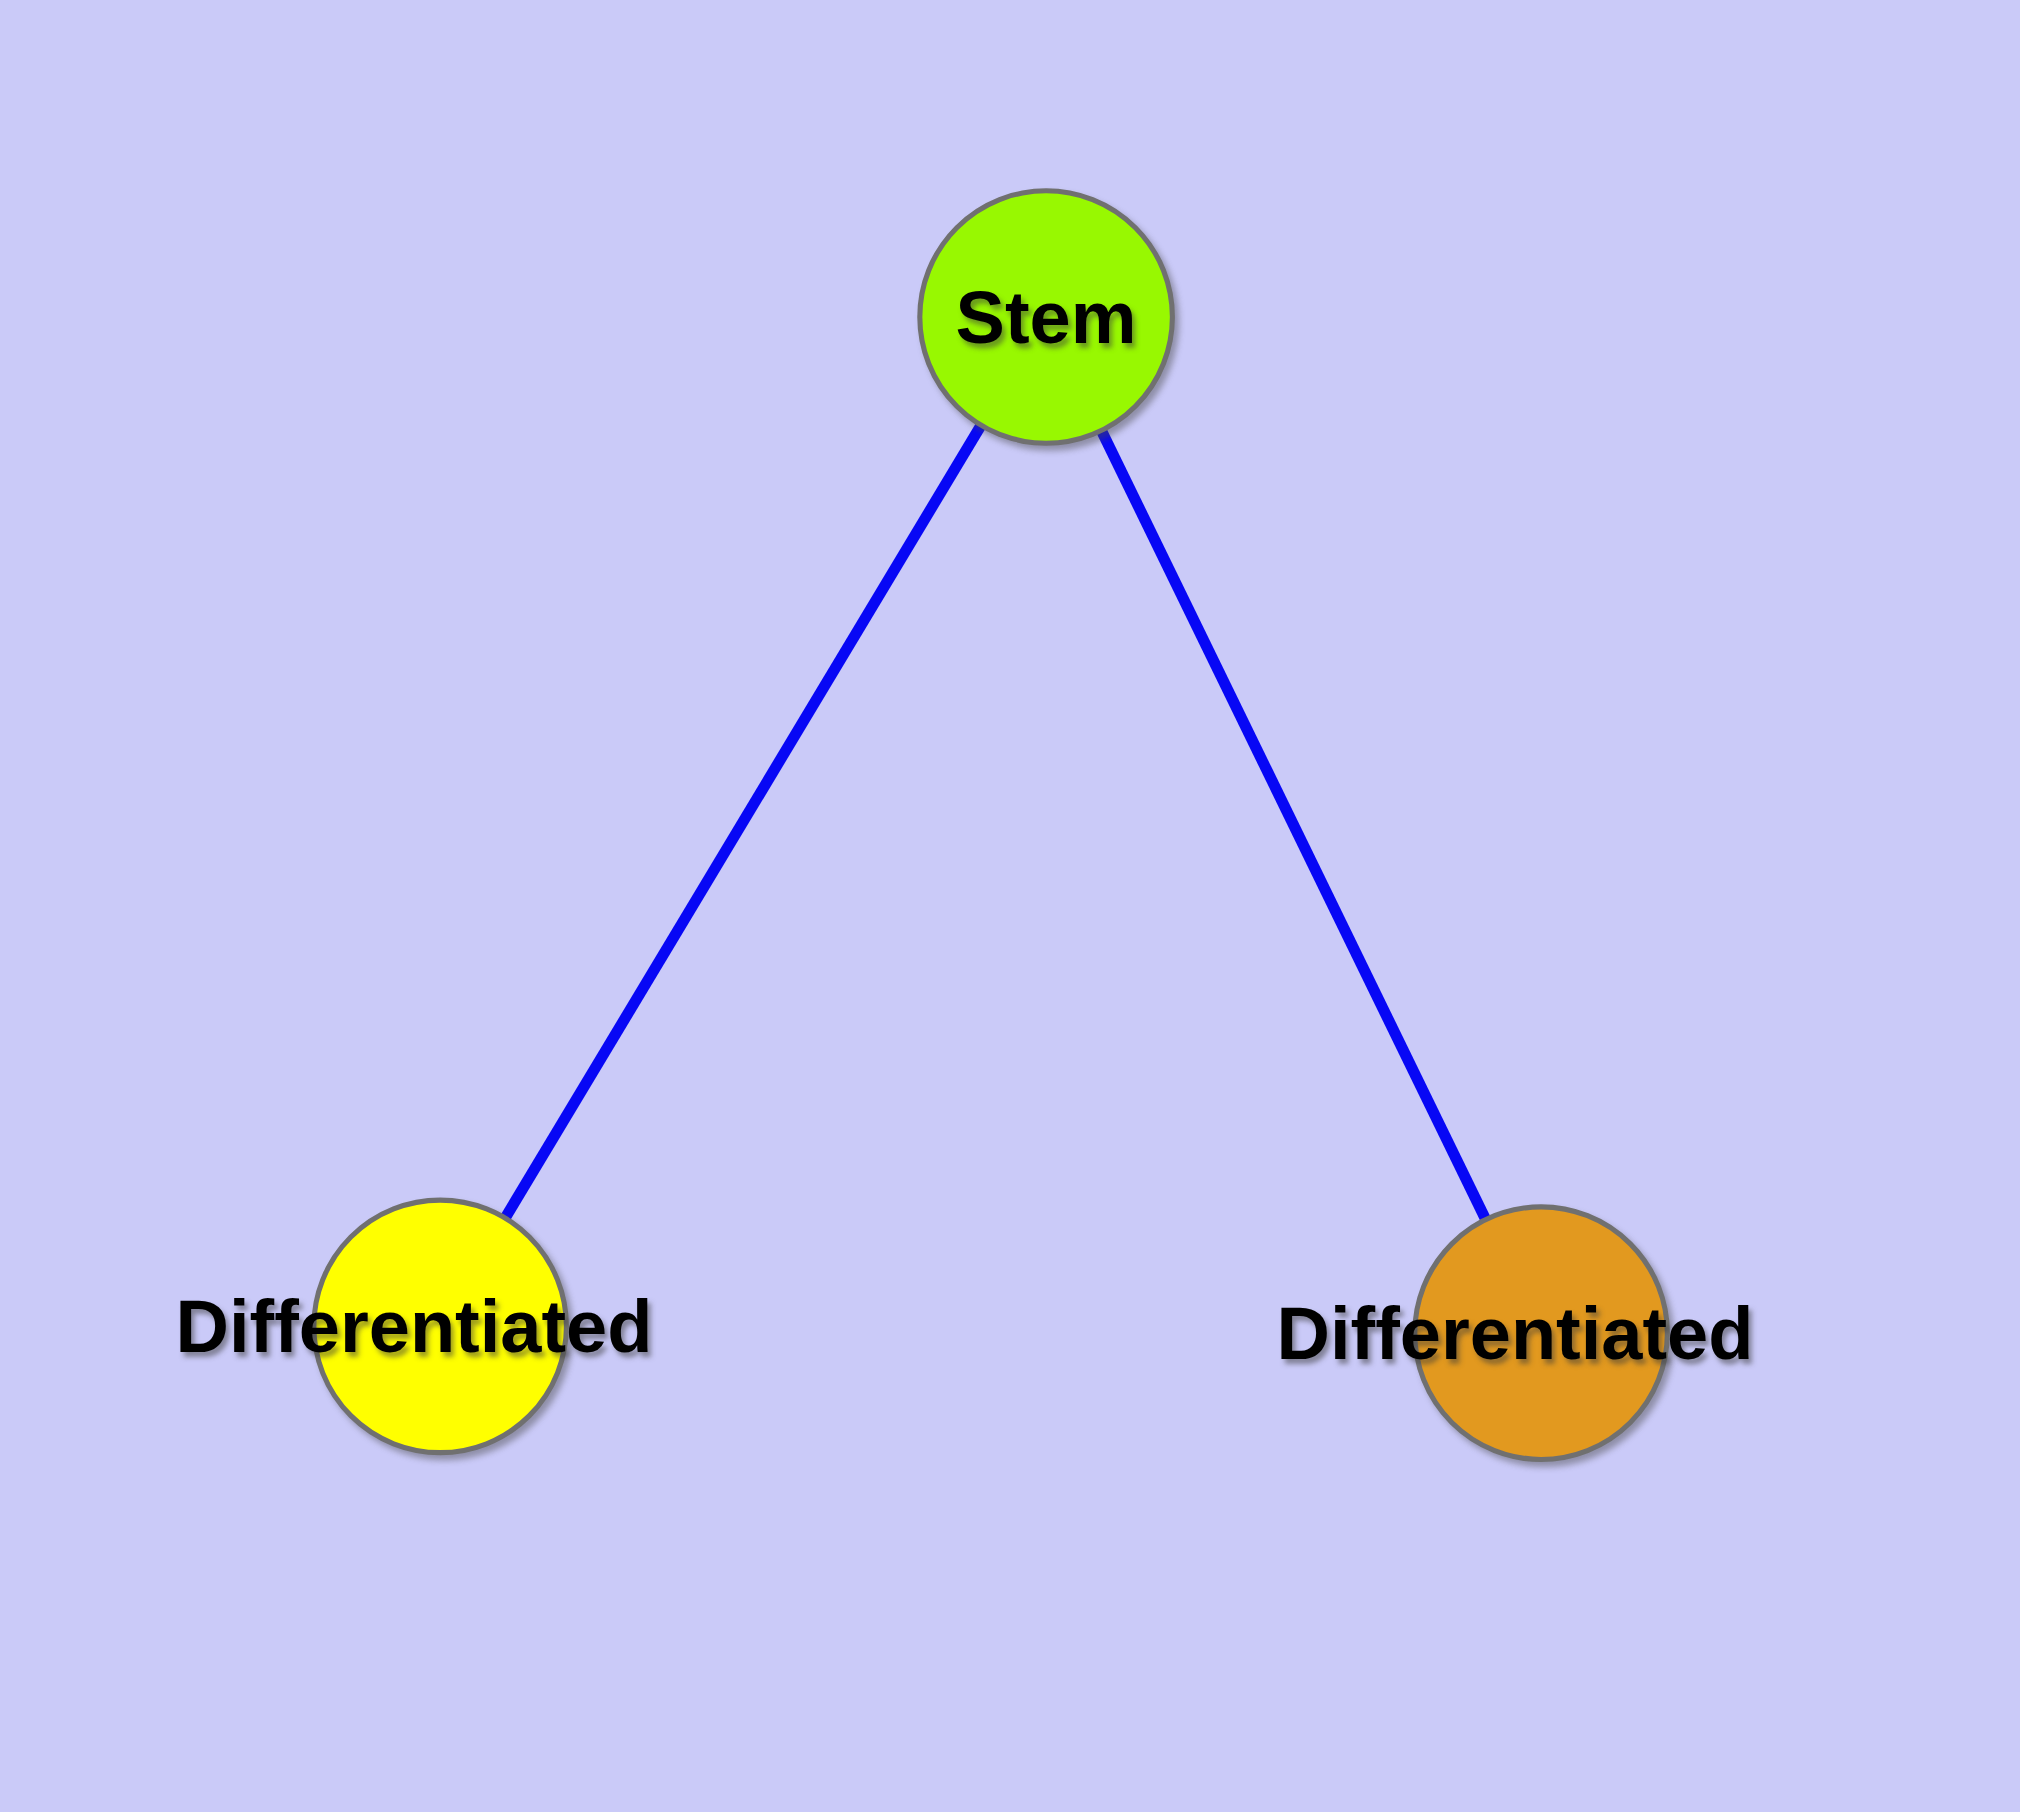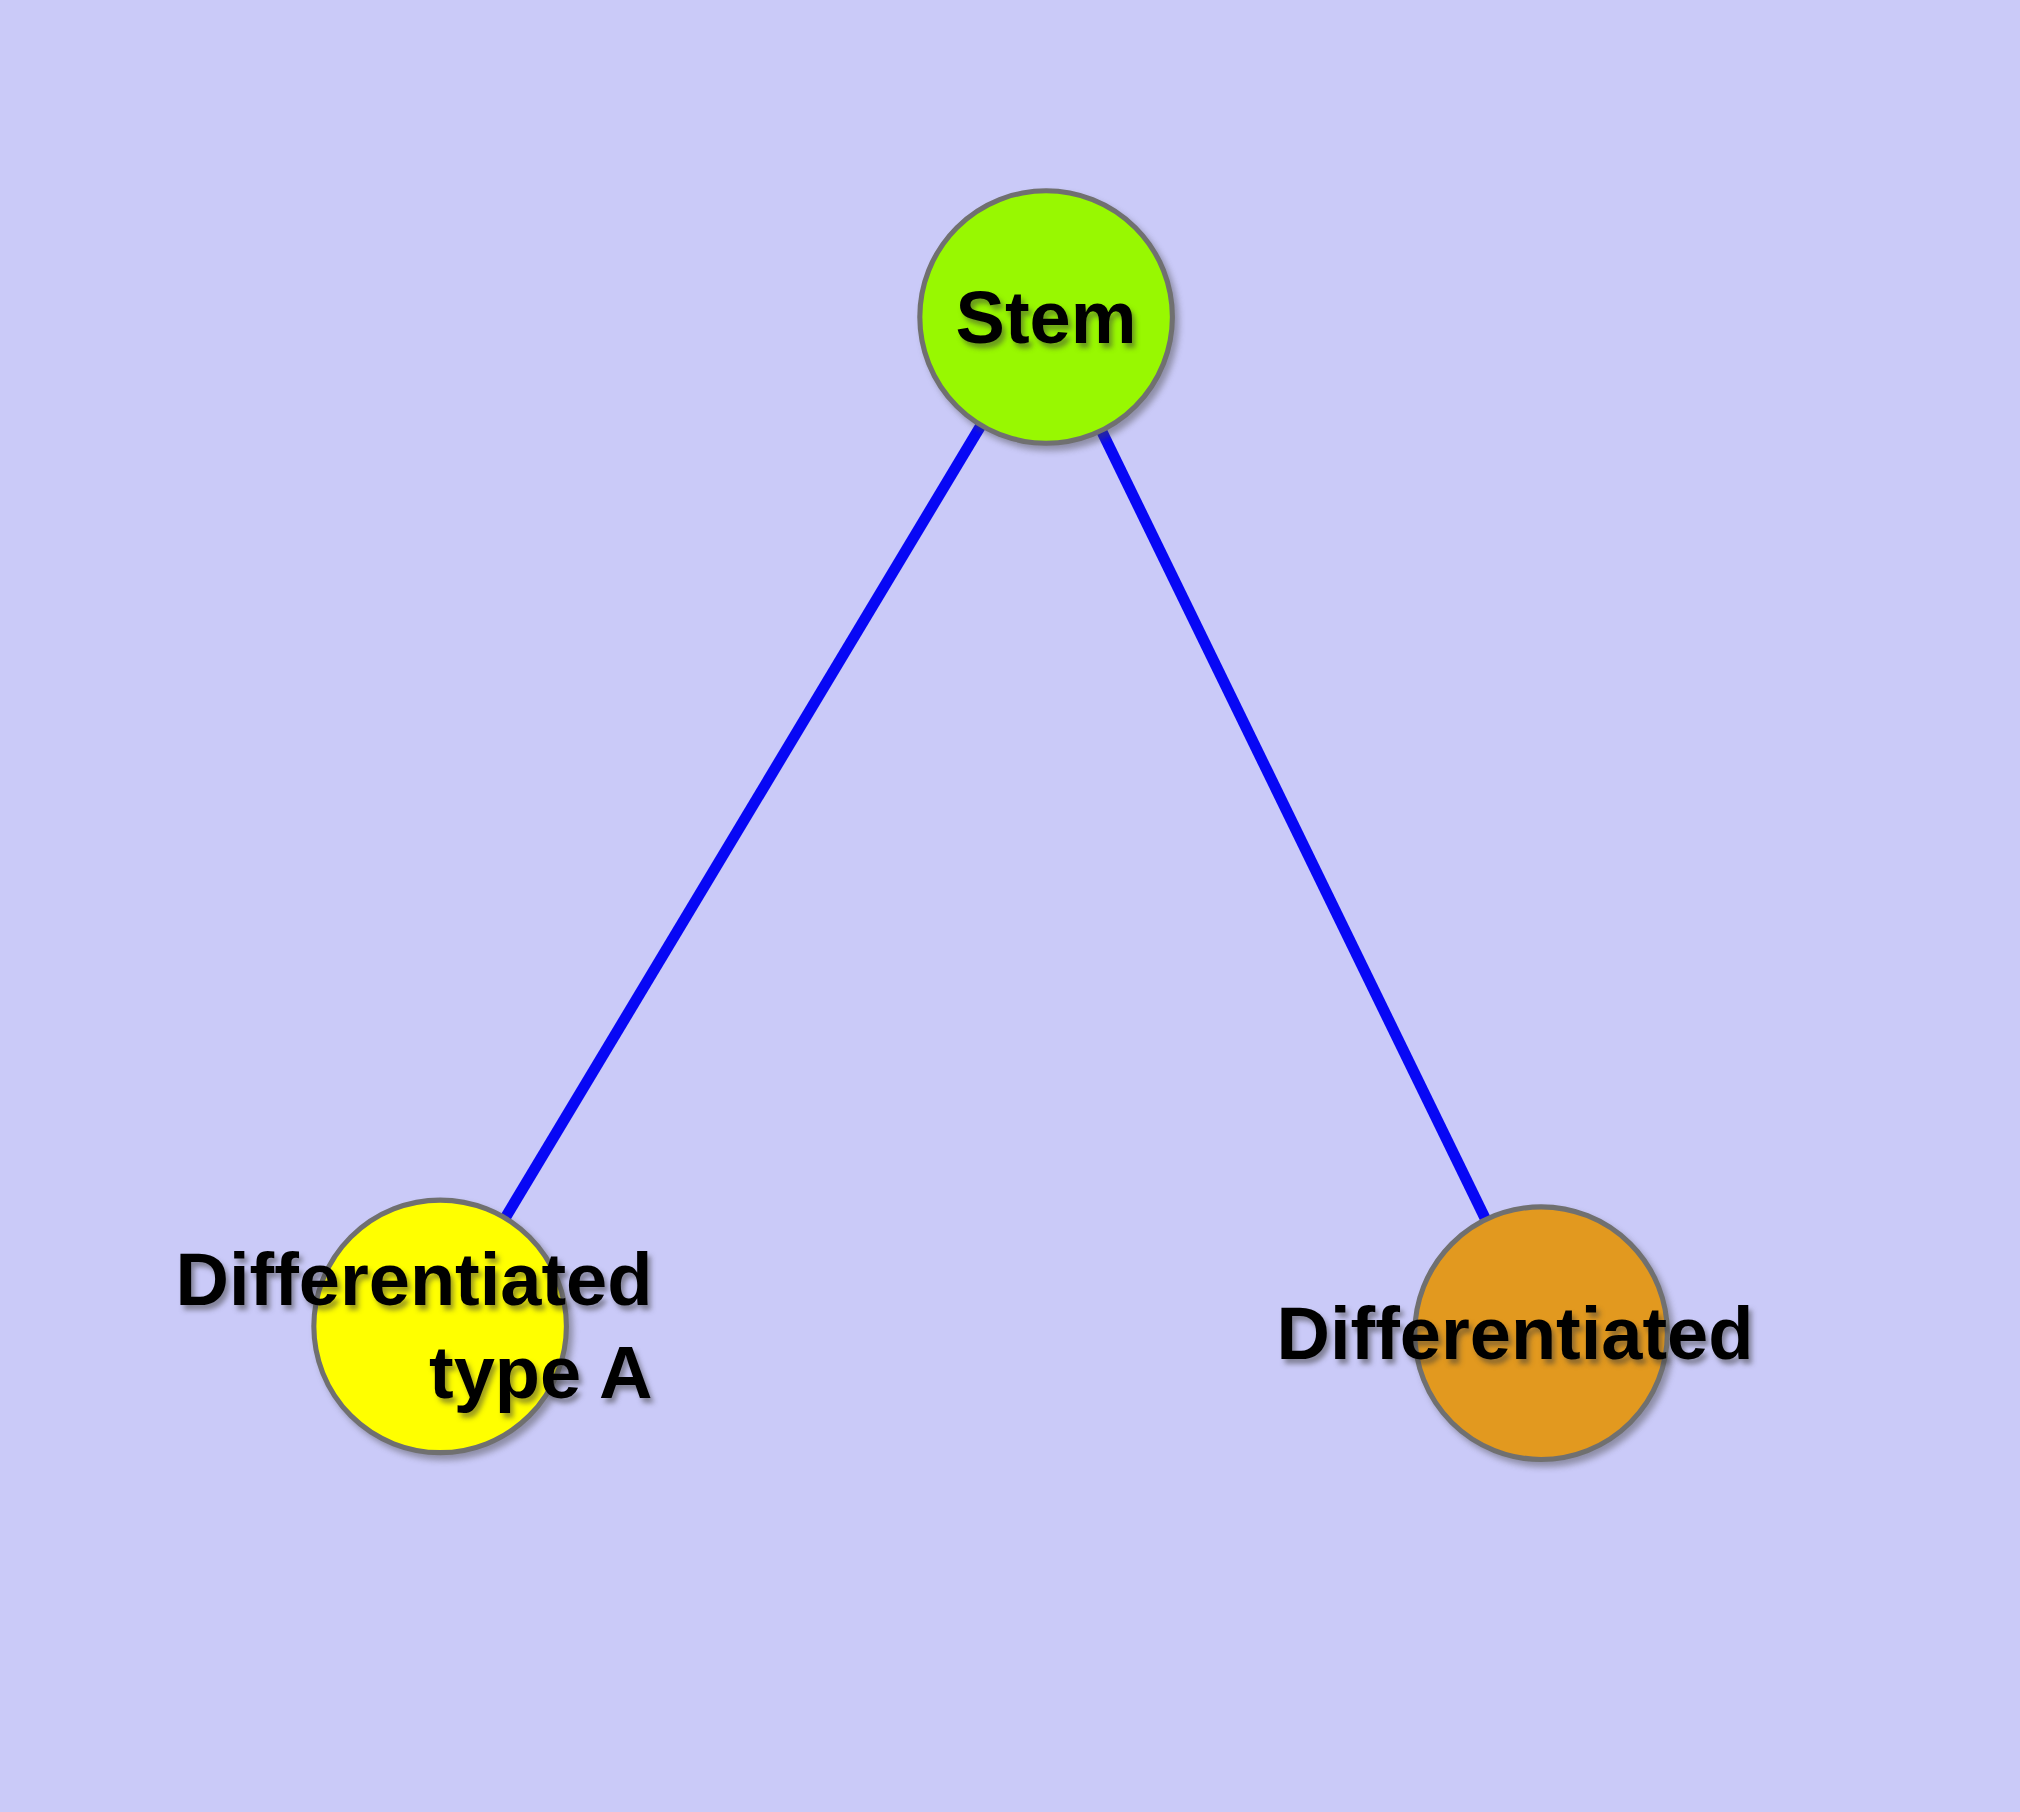--- a/index.html
+++ b/index.html
@@ -28,21 +28,21 @@
     position: absolute;
     left: 0;
     top: 0;
     width: 100%;
     height: 100%;
     pointer-events: none;
   }
   .node-label {
     position: absolute;
     transform: translate(-50%, -50%);
-    text-align: right;
+    text-align: left;
     font-weight: bold;
     white-space: nowrap;
     text-shadow: 3.4px 5.1px 5.1px rgba(60, 60, 60, 0.5);
   }
   .node-label .label-line {
     display: block;
   }
 </style>
 </head>
 <body style="background: rgb(202, 202, 248);">
@@ -54,20 +54,19 @@
       <circle cx="1234" cy="374" r="149" fill="#98F801" stroke="#707070" stroke-width="6" class="node-circle"></circle>
       <circle cx="519" cy="1565" r="149" fill="#FFFF00" stroke="#707070" stroke-width="6" class="node-circle"></circle>
       <circle cx="1818" cy="1573" r="149" fill="#E2991F" stroke="#707070" stroke-width="6" class="node-circle"></circle>
     </svg>
   <div id="labels-layer">
       <div class="node-label" style="left: 1046px; top: 317px; color: rgb(0, 0, 0); font-size: 74px; line-height: 93px;">
         <span class="label-line">Stem</span>
       </div>
       <div class="node-label" style="left: 414px; top: 1326px; color: rgb(0, 0, 0); font-size: 74px; line-height: 93px;">
         <span class="label-line">Differentiated</span>
-        <span class="label-line">type A</span>
       </div>
       <div class="node-label" style="left: 1515px; top: 1333px; color: rgb(0, 0, 0); font-size: 74px; line-height: 93px;">
         <span class="label-line">Differentiated</span>
       </div>
     </div>
 </div>
 
 
 </body></html>

